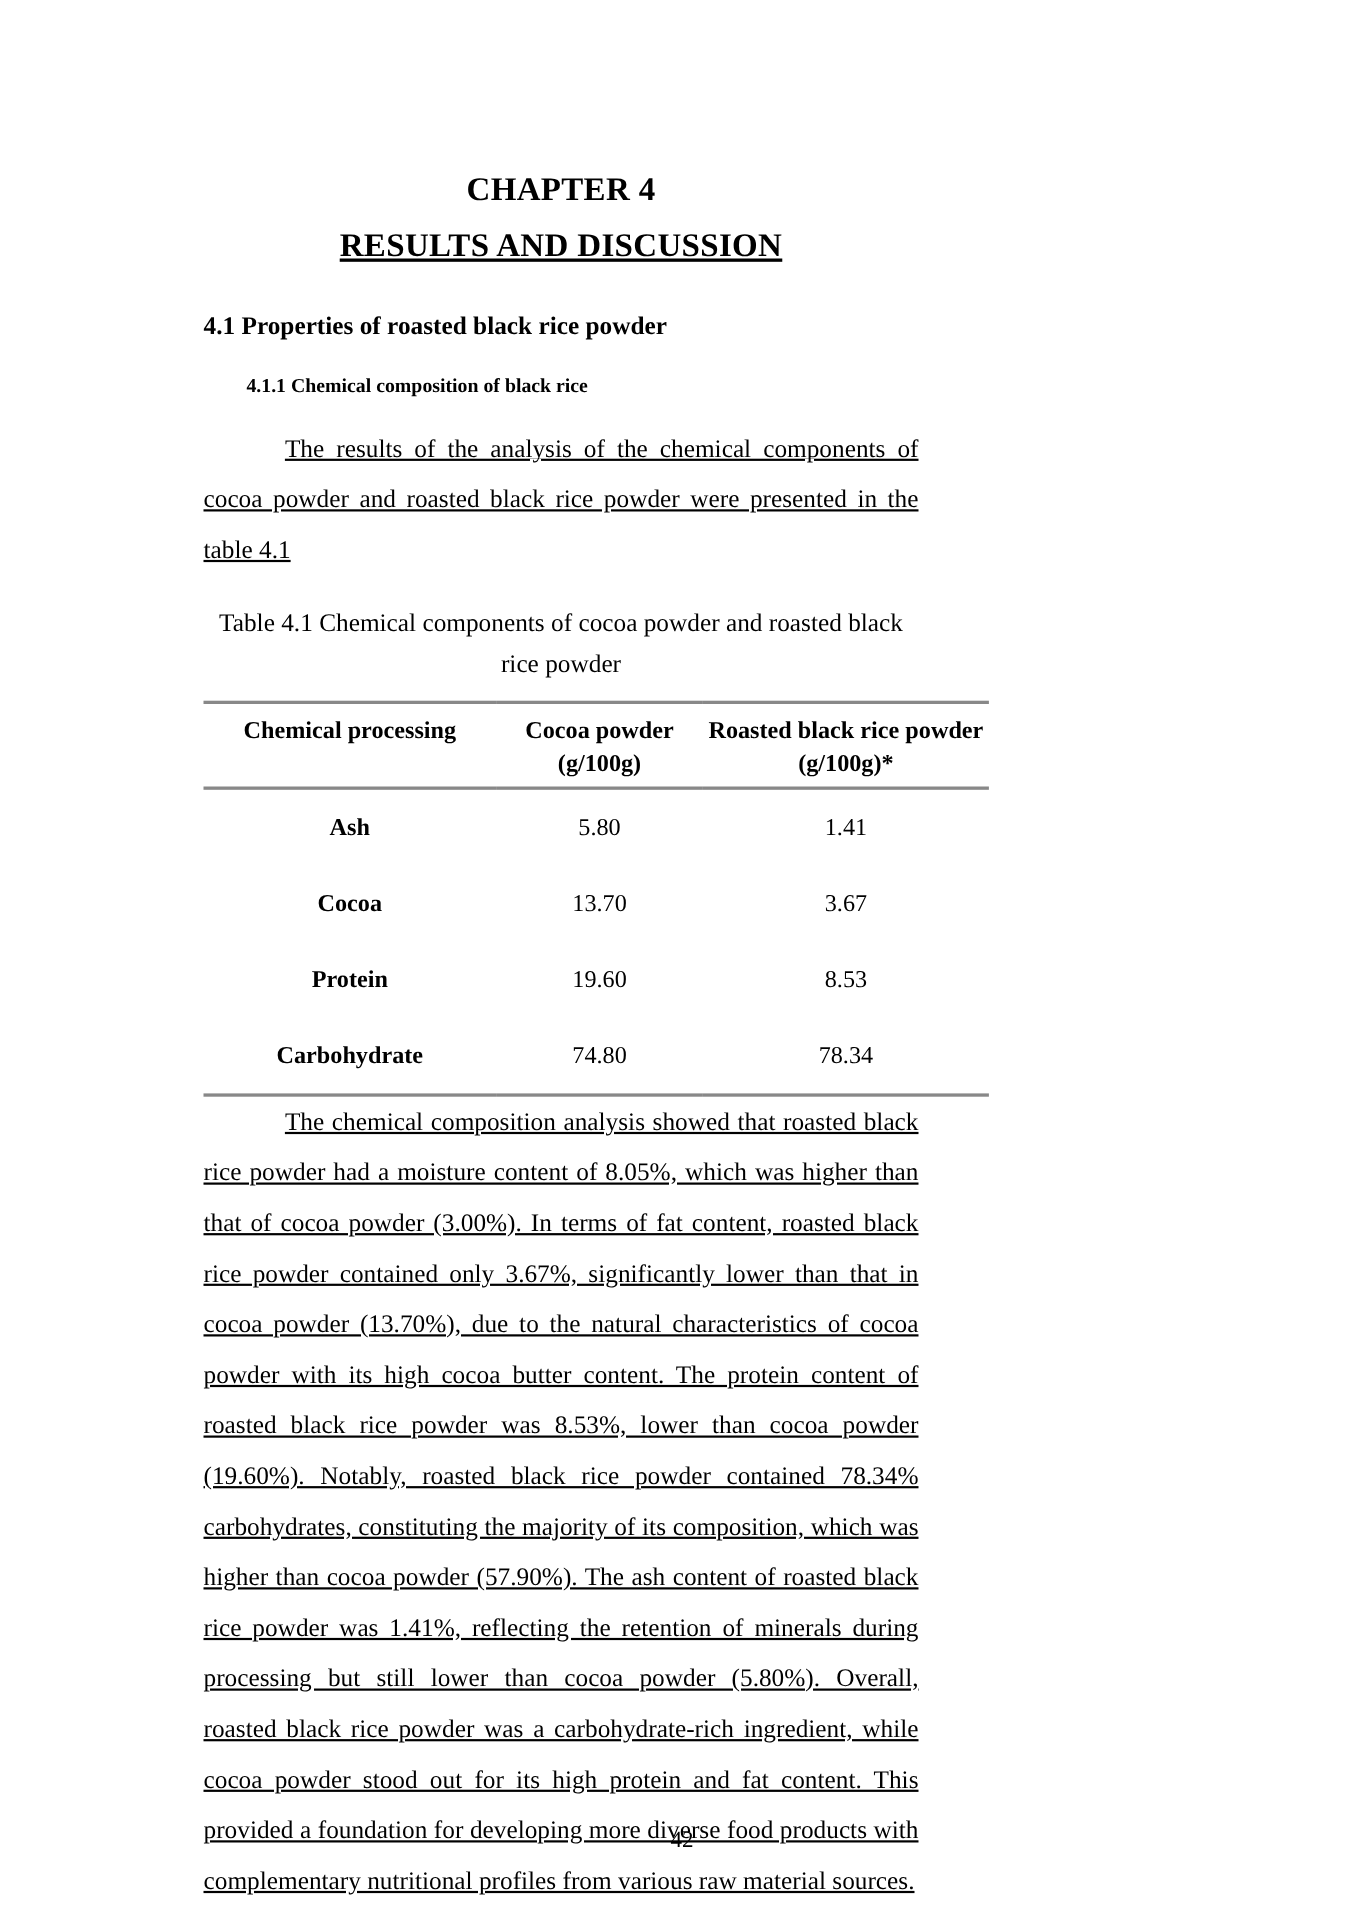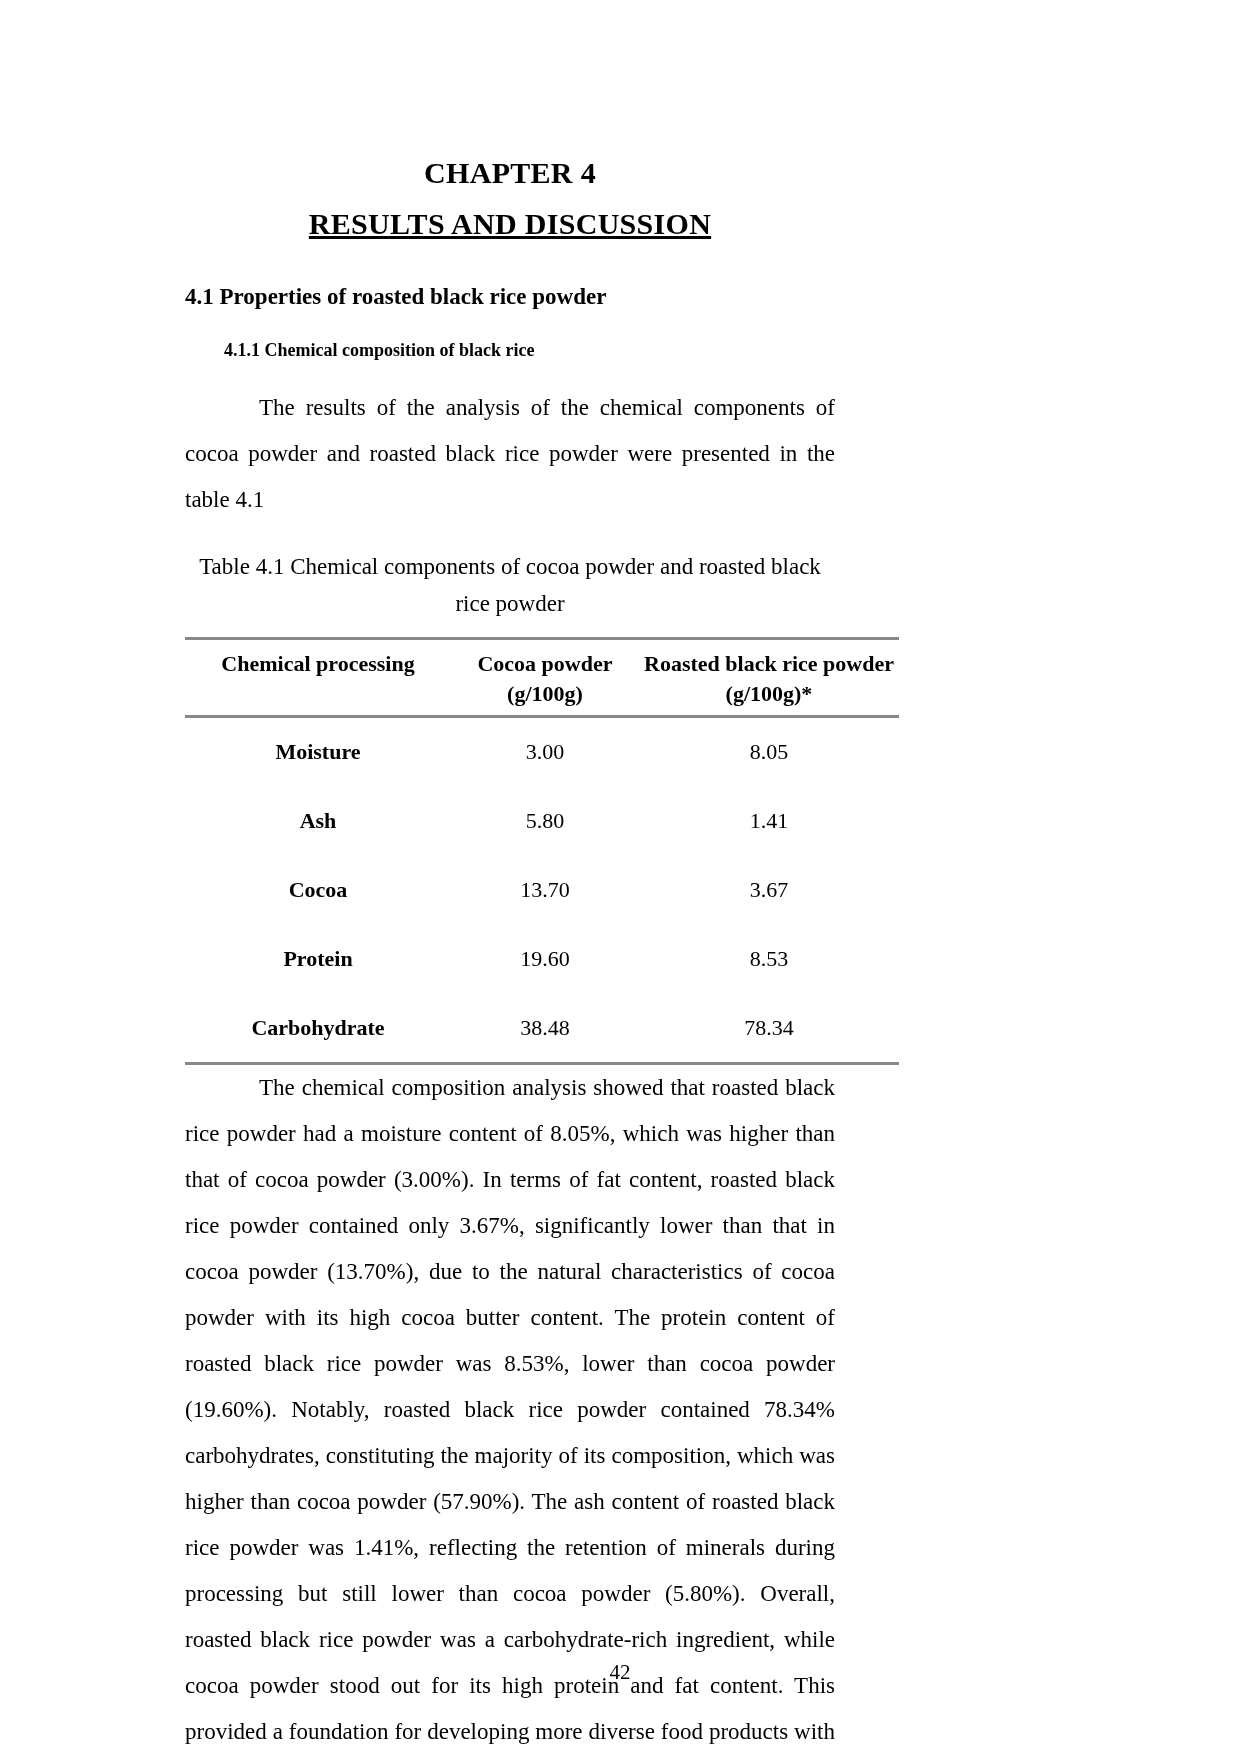--- a/index.html
+++ b/index.html
@@ -55,20 +55,21 @@
     padding-left: 39px;
     line-height: 1.45;
   }
   p.body-text {
     font-size: 23px;
     line-height: 2.0;
     text-align: justify;
     text-justify: inter-word;
     margin: 0;
     text-indent: 74px;
+    text-decoration: underline;
   }
   .table-caption {
     font-size: 23px;
     margin: 26px 0 14px 0;
     text-align: center;
     line-height: 1.6;
   }
   table.data-table {
     border-collapse: collapse;
     margin: 0 auto;
@@ -151,42 +152,37 @@
           <span>(g/100g)</span>
         </th>
         <th class="col-rice">
           <span>Roasted black rice powder</span><br>
           <span>(g/100g)*</span>
         </th>
       </tr>
     </thead>
     <tbody>
       <tr>
-        <td class="cell-name">Moisture</td>
-        <td class="cell-value">3.00</td>
-        <td class="cell-value">8.05</td>
-      </tr>
-      <tr>
         <td class="cell-name">Ash</td>
         <td class="cell-value">5.80</td>
         <td class="cell-value">1.41</td>
       </tr>
       <tr>
         <td class="cell-name">Cocoa</td>
         <td class="cell-value">13.70</td>
         <td class="cell-value">3.67</td>
       </tr>
       <tr>
         <td class="cell-name">Protein</td>
         <td class="cell-value">19.60</td>
         <td class="cell-value">8.53</td>
       </tr>
       <tr>
         <td class="cell-name">Carbohydrate</td>
-        <td class="cell-value">38.48</td>
+        <td class="cell-value">74.80</td>
         <td class="cell-value">78.34</td>
       </tr>
     </tbody>
   </table>
 
 
   <p class="body-text para-block">The chemical composition analysis showed that roasted black rice powder had a moisture content of 8.05%, which was higher than that of cocoa powder (3.00%). In terms of fat content, roasted black rice powder contained only 3.67%, significantly lower than that in cocoa powder (13.70%), due to the natural characteristics of cocoa powder with its high cocoa butter content. The protein content of roasted black rice powder was 8.53%, lower than cocoa powder (19.60%). Notably, roasted black rice powder contained 78.34% carbohydrates, constituting the majority of its composition, which was higher than cocoa powder (57.90%). The ash content of roasted black rice powder was 1.41%, reflecting the retention of minerals during processing but still lower than cocoa powder (5.80%). Overall, roasted black rice powder was a carbohydrate-rich ingredient, while cocoa powder stood out for its high protein and fat content. This provided a foundation for developing more diverse food products with complementary nutritional profiles from various raw material sources.</p>
 
 </div>
 

